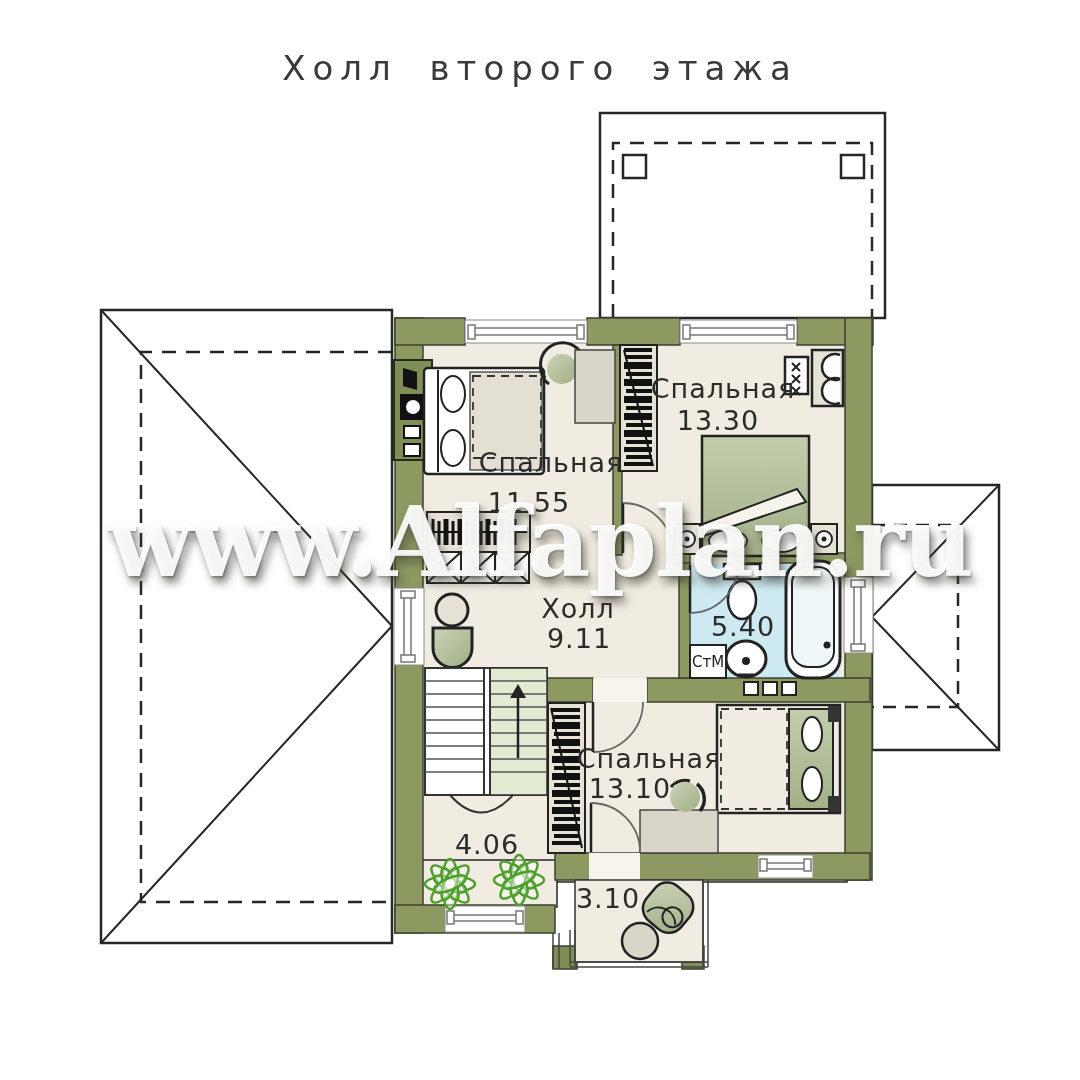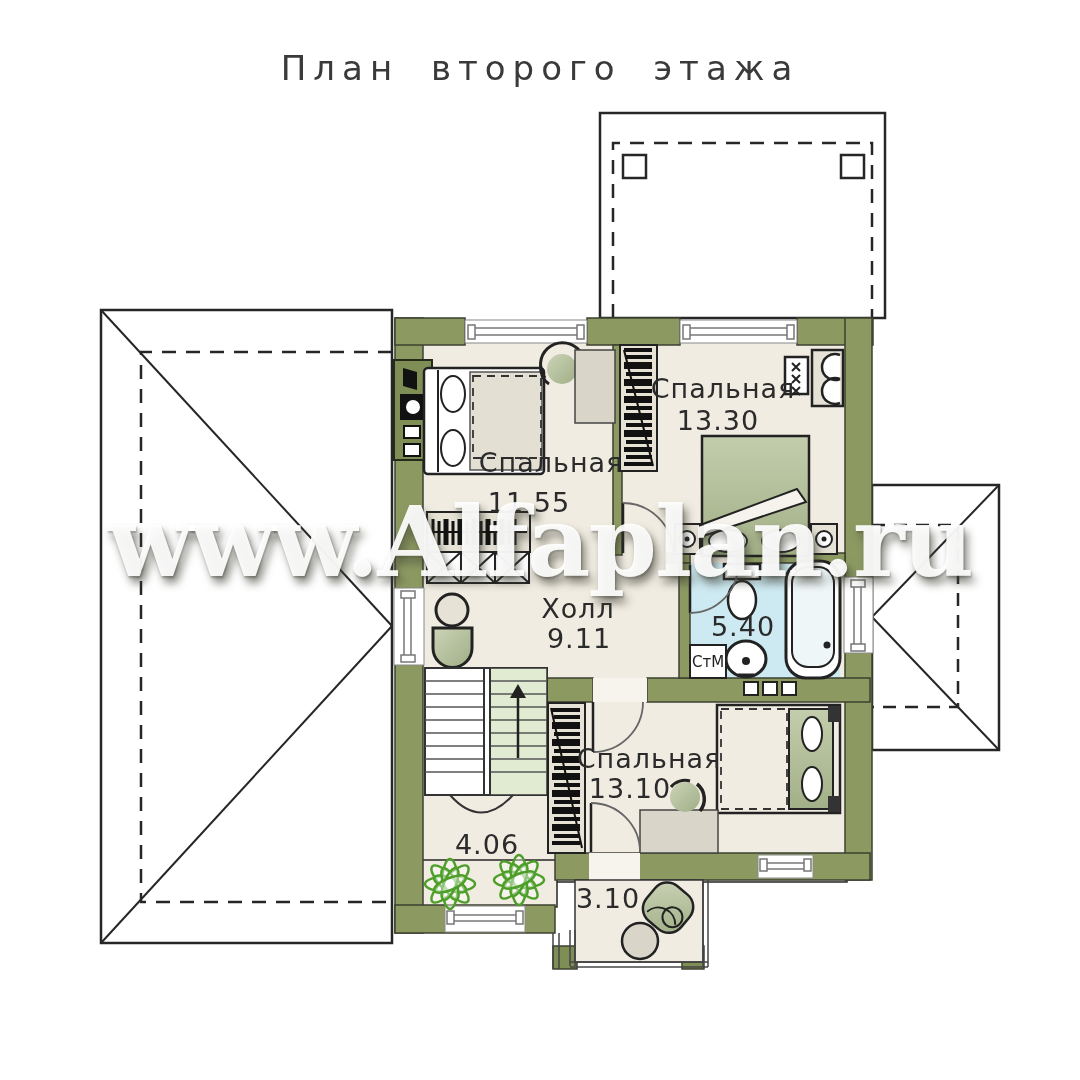--- a/index.html
+++ b/index.html
@@ -380,16 +380,16 @@
     <text class="room-area" x="579" y="648">9.11</text>
     <text class="room-area" x="743" y="636" font-size="26">5.40</text>
     <text class="room-name" x="649" y="768">Спальная</text>
     <text class="room-area" x="630" y="798">13.10</text>
     <text class="room-area" x="487" y="854">4.06</text>
     <text class="room-area" x="608" y="908" font-size="26">3.10</text>
     <text class="small-label" x="708" y="667">СтМ</text>
   </g>
 </svg>
 
-<div id="page-title">План второго этажа</div>
+<div id="page-title">Холл второго этажа</div>
 <div id="watermark">www.Alfaplan.ru</div>
 
 </div>
 
 </body></html>

